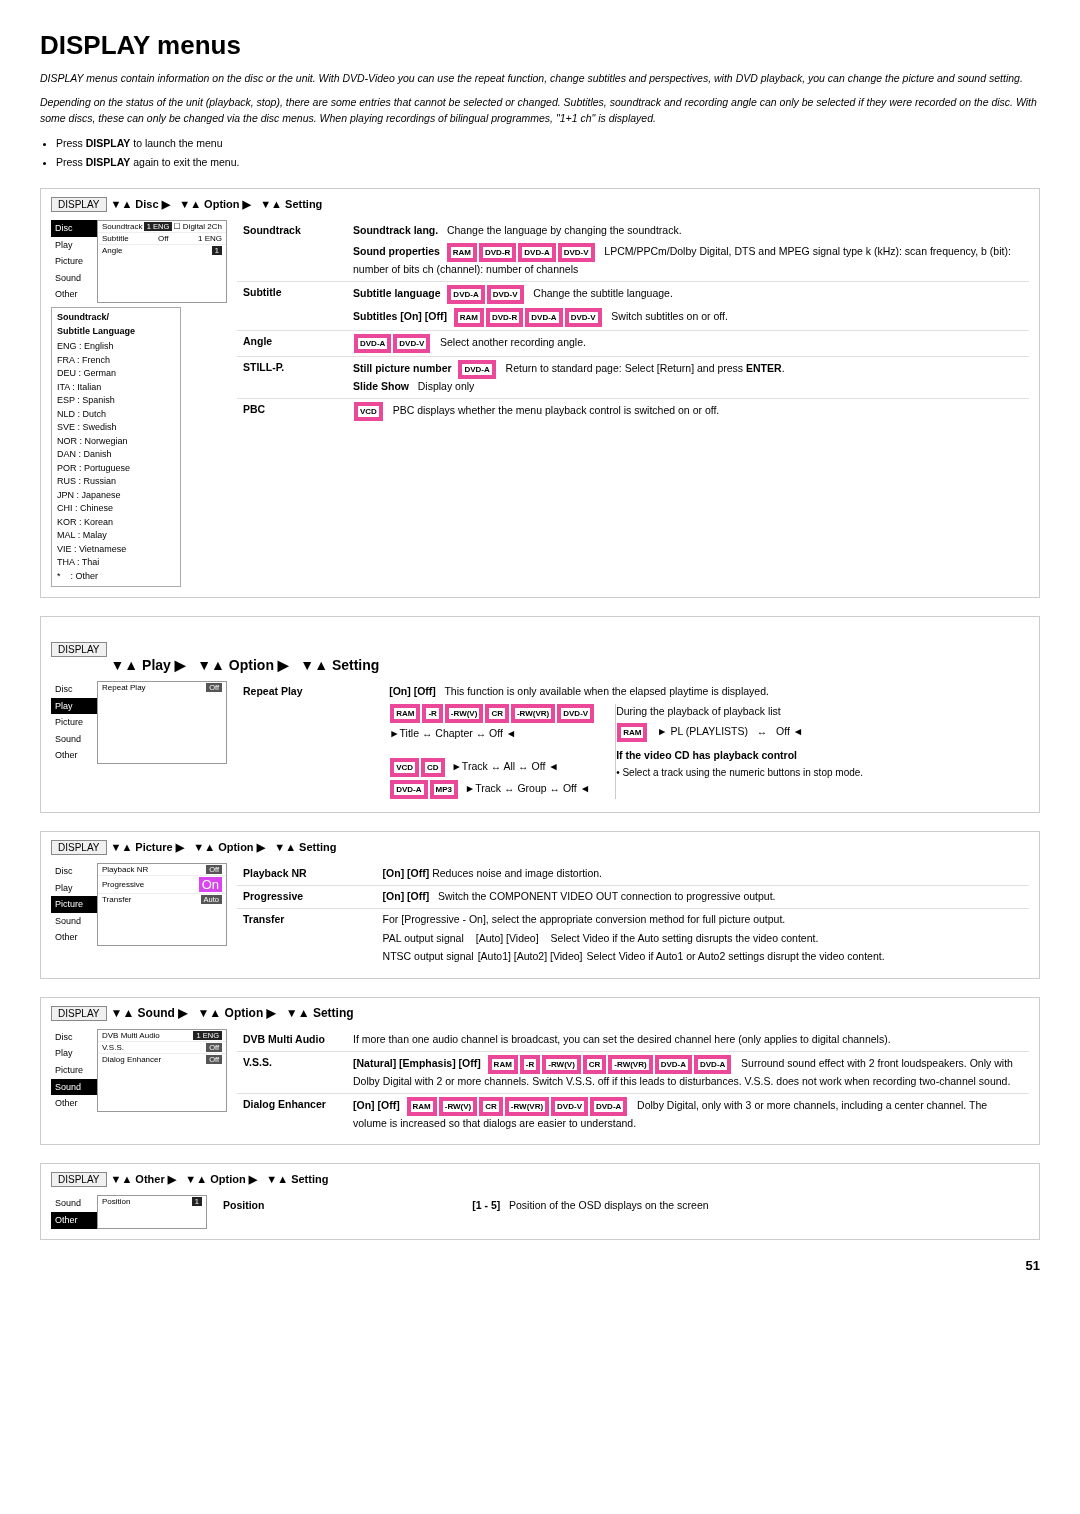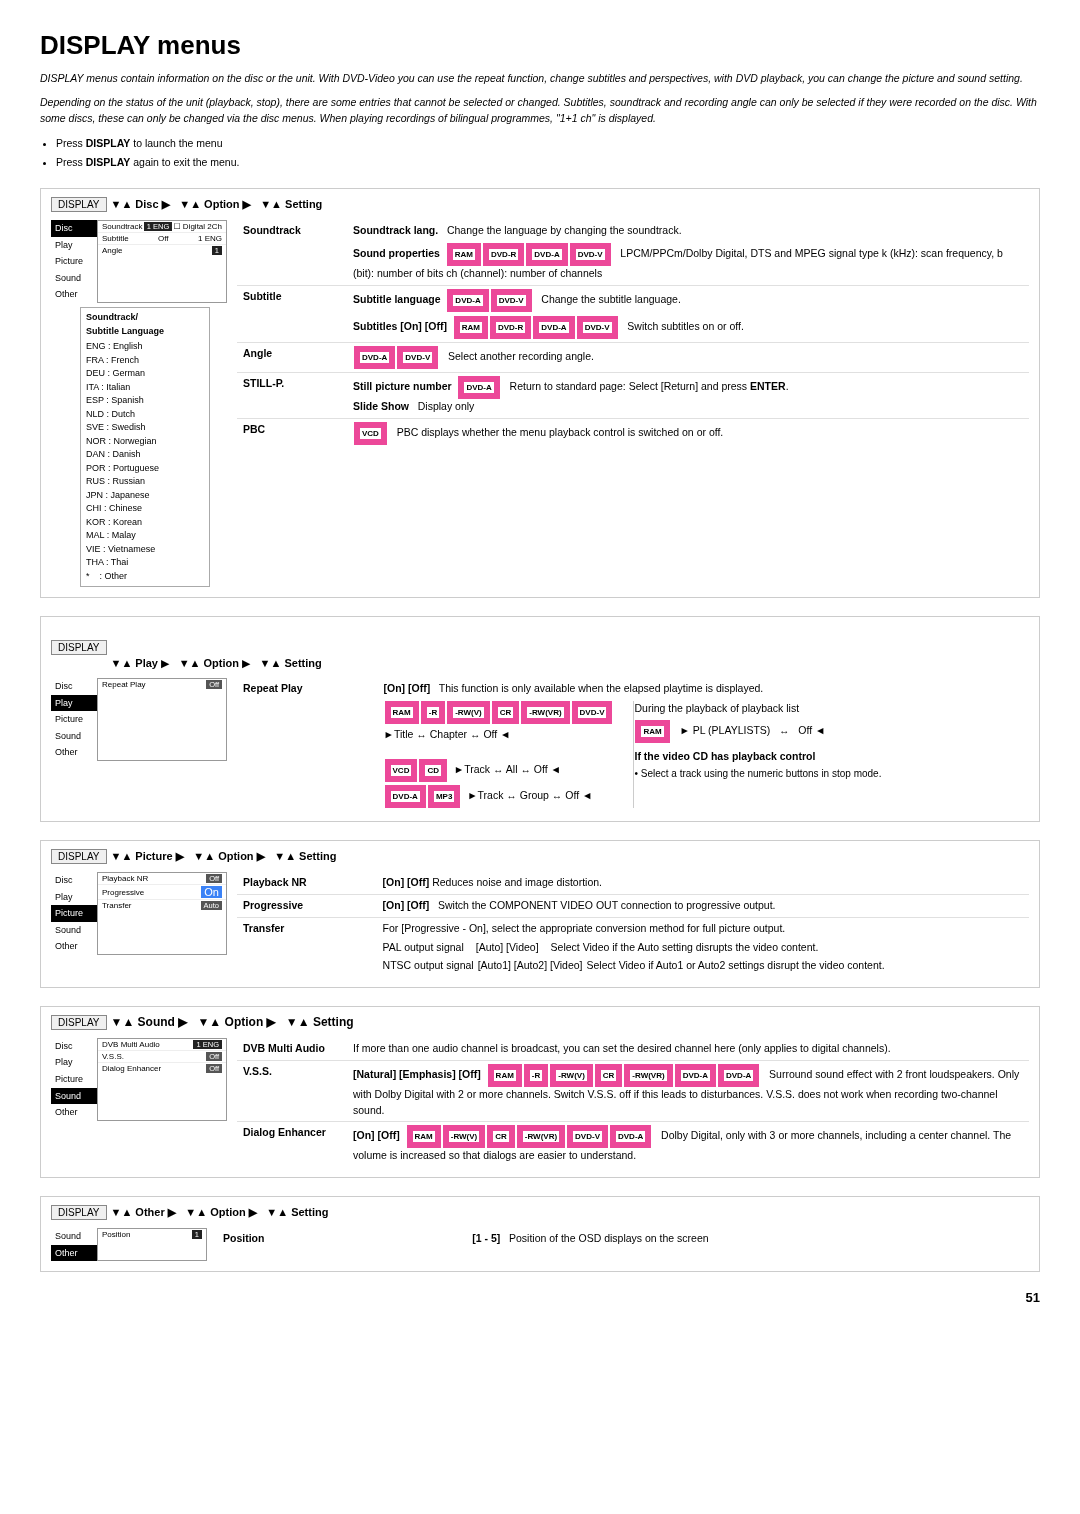--- a/index.html
+++ b/index.html
@@ -60,21 +60,20 @@
     }
 
     .side-list {
       font-size: 9px;
       border: 1px solid #aaa;
       padding: 3px 5px;
       min-width: 120px;
       max-width: 130px;
       flex-shrink: 0;
       line-height: 1.5;
-      margin-left: 29px;
     }
     .side-list .list-title { font-weight: bold; margin-bottom: 2px; }
 
     
     .content-table {
       flex: 1;
       border-collapse: collapse;
     }
     .content-table td {
       vertical-align: top;
@@ -87,21 +86,21 @@
     }
     .content-table tr:last-child { border-bottom: none; }
     .content-table .key-col {
       font-weight: bold;
       white-space: nowrap;
       min-width: 110px;
       vertical-align: top;
     }
     .badge {
       display: inline-block;
-      border: 6px solid #ec4899;
+      border: 4px solid #ec4899;
       font-size: 8px;
       padding: 0 2px;
       margin: 0 1px;
       font-weight: bold;
       vertical-align: middle;
       line-height: 1.4;
     }
     .bold { font-weight: bold; }
 
     
@@ -280,21 +279,21 @@
         </td>
       </tr>
     </tbody>
       </table>
   </div>
 </div>
 
 <div class="section">
   <div class="nav-bar">
     <span class="display-box">DISPLAY</span>
-    <span style="font-weight:normal; font-size:11px;margin-top:32px;">
+    <span style="font-weight:bold; font-size:14px;margin-top:32px;">
       ▼▲ <strong>Play</strong> ▶ &nbsp; ▼▲ <strong>Option</strong> ▶ &nbsp; ▼▲ <strong>Setting</strong>
     </span>
   </div>
   <div class="section-body">
 
     <div style="display:flex; flex-shrink:0;">
       <div class="sidebar-labels">
         <div class="sl-item">Disc</div>
         <div class="sl-item active">Play</div>
         <div class="sl-item">Picture</div>
@@ -364,21 +363,21 @@
         <div class="sl-item">Sound</div>
         <div class="sl-item">Other</div>
       </div>
       <div class="left-mini-screen" style="min-width:130px;">
         <div class="lms-row">
           <span class="lms-val">Playback NR</span>
           <span style="background:#555;color:#fff;font-size:7.5px;padding:0 3px;">Off</span>
         </div>
         <div class="lms-row">
           <span class="lms-val">Progressive</span>
-          <span style="background:#3b82f6;color:#fff;font-size:11px;padding:0 3px;margin-left:34px;">On</span>
+          <span style="background:#d946ef;color:#fff;font-size:13px;padding:0 3px;margin-left:34px;">On</span>
         </div>
         <div class="lms-row">
           <span class="lms-val">Transfer</span>
           <span style="background:#555;color:#fff;font-size:7.5px;padding:0 3px;">Auto</span>
         </div>
       </div>
     </div>
 
     <table class="content-table">
       <tbody>

